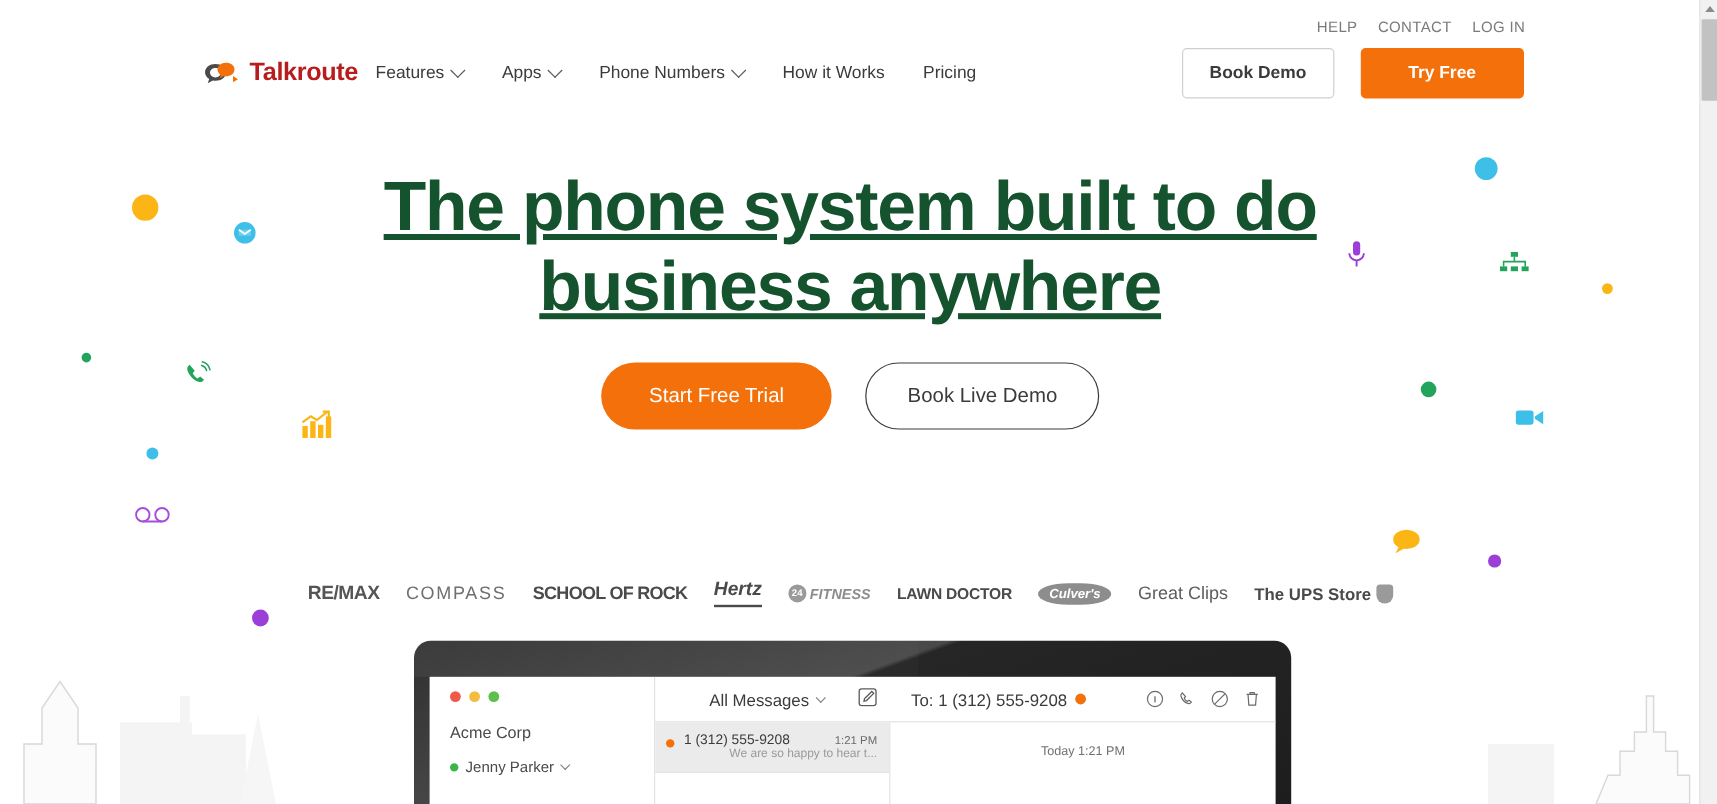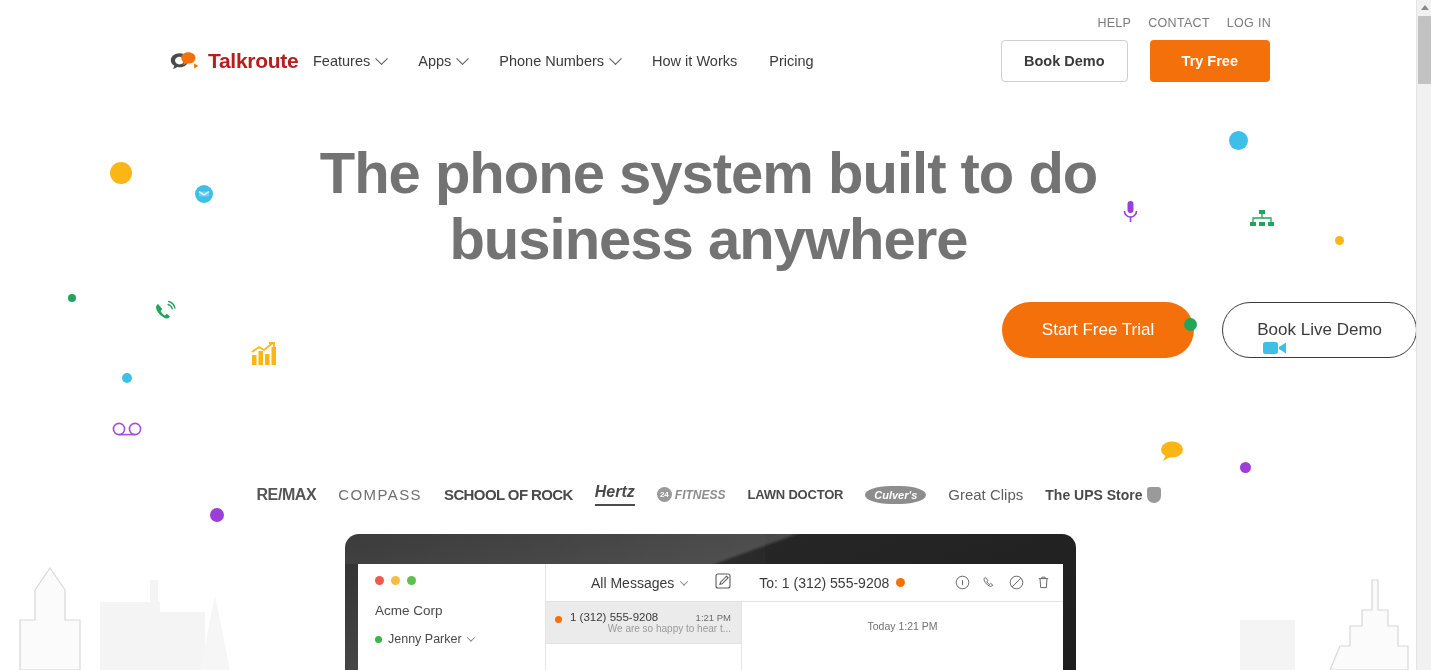--- a/index.html
+++ b/index.html
@@ -73,36 +73,37 @@
     transform: rotate(45deg) translate(-1px,-1px); display: inline-block;
   }
   .header-ctas { position: absolute; right: 147px; display: flex; align-items: center; gap: 22px; }
   .btn-outline {
     border: 1px solid #cfcfcf; border-radius: 4px; background: #fff;
     padding: 12px 22px; font-size: 14.5px; font-weight: bold; color: #3b3b3b;
     cursor: pointer; white-space: nowrap;
   }
   .btn-orange {
     border: none; border-radius: 4px; background: #f4700a;
-    padding: 13px 32px; font-size: 14.5px; font-weight: bold; color: #fff;
+    padding: 13px 40px; font-size: 14.5px; font-weight: bold; color: #fff;
     cursor: pointer; white-space: nowrap;
   }
 
   
   .hero { position: absolute; top: 140px; left: 0; width: 1417px; text-align: center; }
   .hero h1 {
-    font-size: 58px; line-height: 66px; font-weight: bold; color: #737373;
+    font-size: 58px; line-height: 66px; font-weight: bold; color: #14532d;
     letter-spacing: -1px; max-width: 790px; margin: 0 auto;
     font-family: "Liberation Sans Narrow", "Liberation Sans", sans-serif;
+    text-decoration: underline;
   }
   .hero p {
     margin: 24px auto 0; font-size: 18.5px; line-height: 34px; color: #4b4b4b;
     max-width: 640px;
   }
-  .hero-ctas { margin-top: 30px; display: flex; justify-content: flex-end; gap: 28px; }
+  .hero-ctas { margin-top: 30px; display: flex; justify-content: center; gap: 28px; }
   .pill-orange {
     background: #f4700a; color: #fff; border: none; border-radius: 30px;
     padding: 17px 40px; font-size: 17px; cursor: pointer;
   }
   .pill-outline {
     background: #fff; color: #3b3b3b; border: 1px solid #3b3b3b; border-radius: 30px;
     padding: 17px 34px; font-size: 17px; cursor: pointer;
   }
 
   

